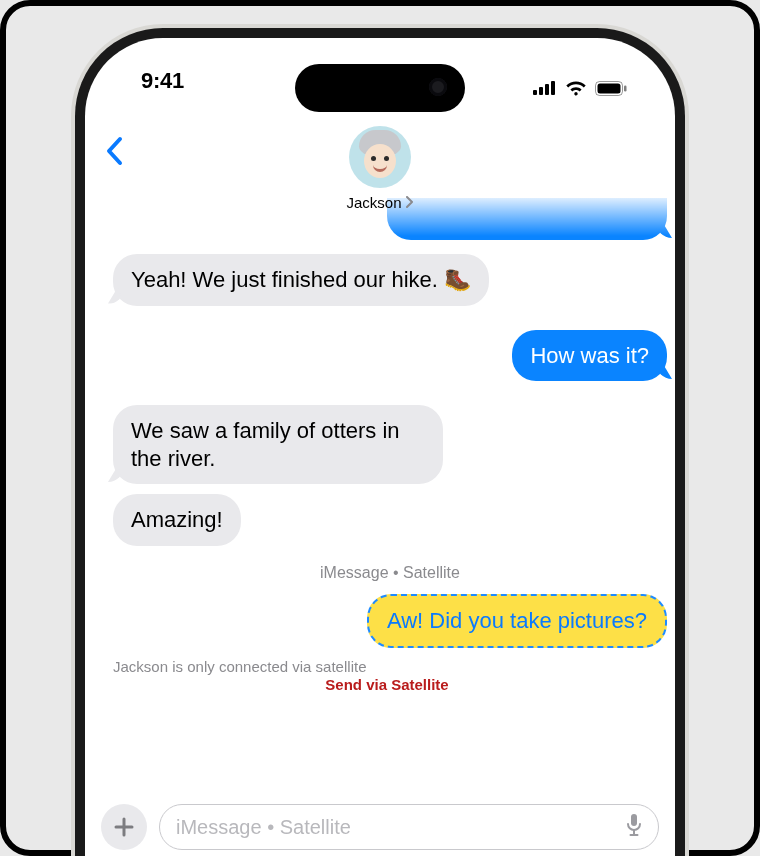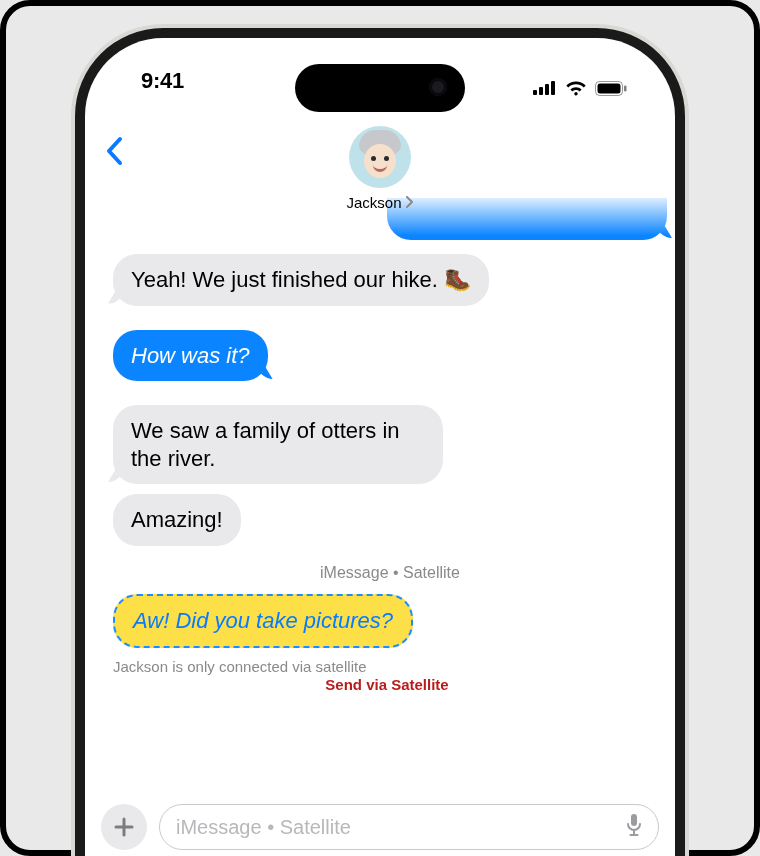--- a/index.html
+++ b/index.html
@@ -128,21 +128,21 @@
     height: 42px;
     display: flex; justify-content: flex-end;
     margin-bottom: 14px;
   }
   .peek-sent .bubble-sent {
     border-radius: 0 0 24px 24px;
     padding-top: 10px;
     min-width: 280px;
   }
   .row { display: flex; margin-bottom: 10px; }
-  .row.sent { justify-content: flex-start; font-style: italic; }
+  .row.sent { justify-content: flex-end; }
   .row.recv { justify-content: flex-start; }
   .bubble {
     max-width: 400px;
     padding: 12px 18px;
     font-size: 22px;
     line-height: 1.25;
     border-radius: 24px;
     position: relative;
   }
   .bubble-sent {

